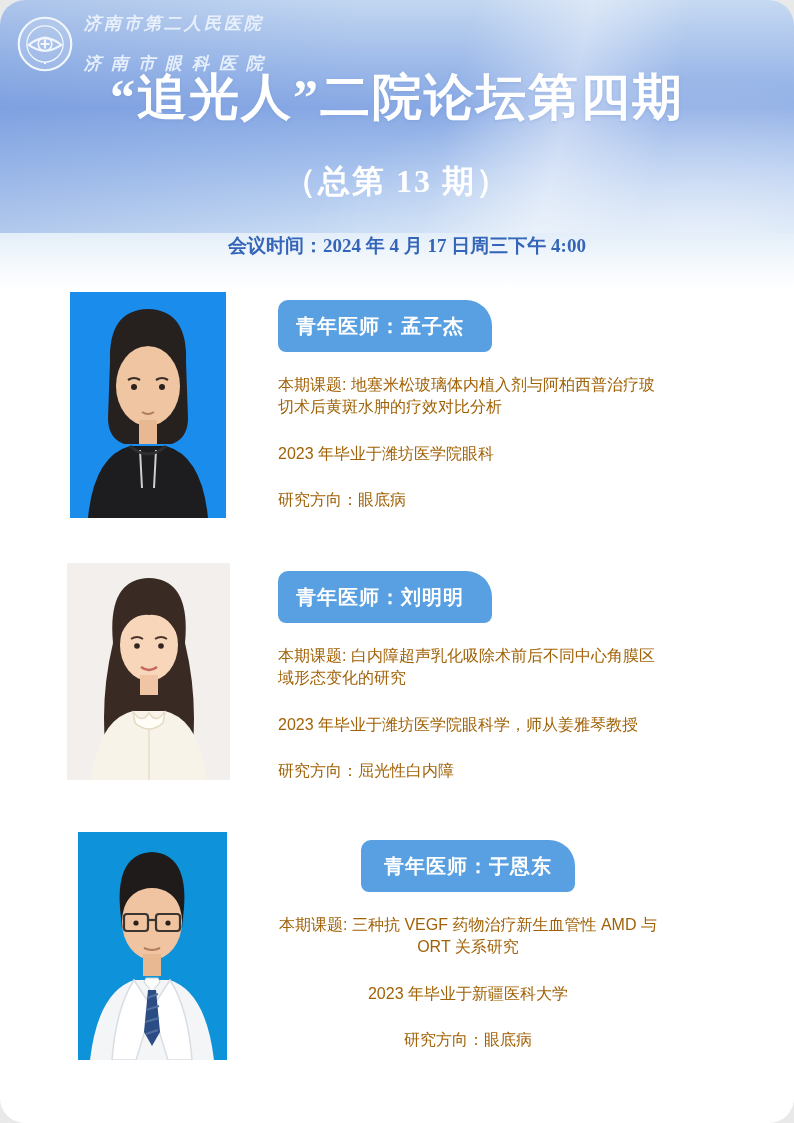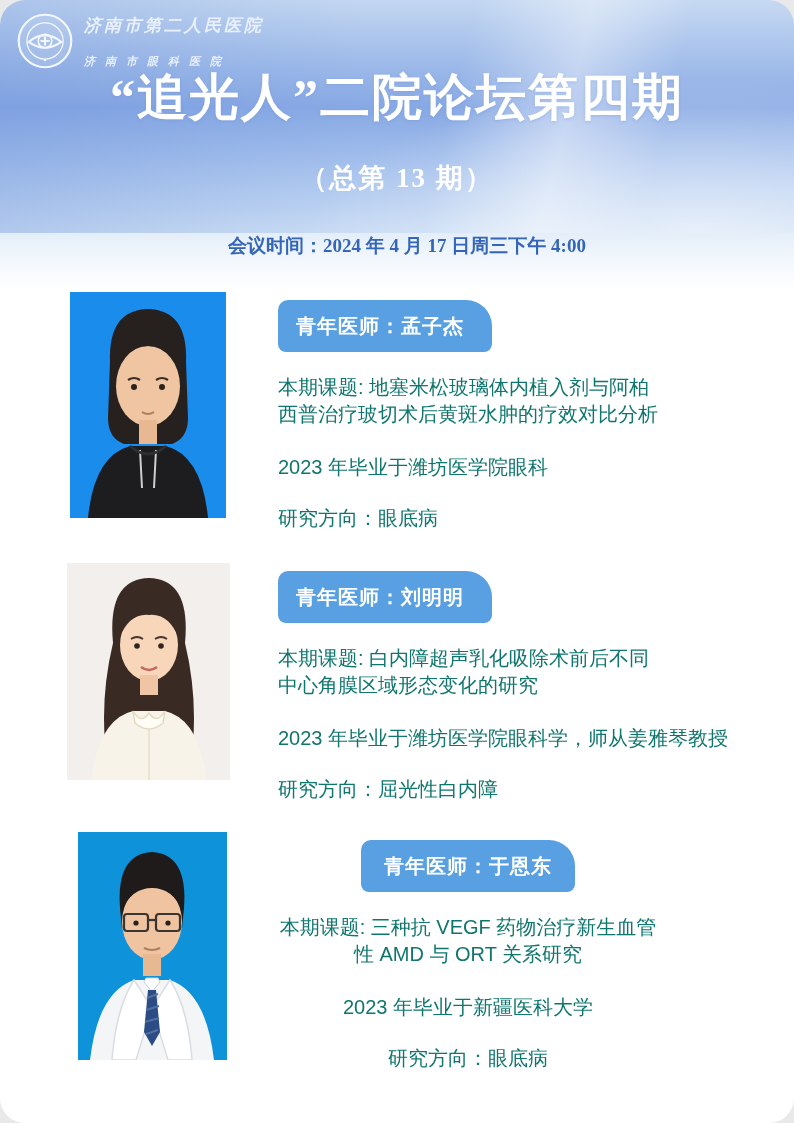--- a/index.html
+++ b/index.html
@@ -20,31 +20,31 @@
       linear-gradient(90deg, rgba(96,134,210,.22) 0%, rgba(255,255,255,0) 45%),
       linear-gradient(180deg, #c3d7f1 0%, #9cb9e9 28%, #87a8e4 46%, #a3bfec 70%, #c9dcf4 100%);
   }
   .brand { position:absolute; top:12px; left:16px; display:flex; align-items:center; gap:10px; }
   .logo { width:58px; height:58px; flex:0 0 auto; }
   .brand-names {
     color:#ecf3fd; font-family:"Liberation Serif","DejaVu Serif",serif;
     font-style:italic; font-weight:bold; opacity:.95;
   }
   .brand-line1 { font-size:17px; letter-spacing:3px; white-space:nowrap; }
-  .brand-line2 { font-size:11px; letter-spacing:10px; margin-top:17px; white-space:nowrap; }
+  .brand-line2 { font-size:17px; letter-spacing:10px; margin-top:17px; white-space:nowrap; }
   .title {
     position:absolute; top:64px; left:0; width:100%; text-align:center;
     color:#ffffff; font-family:"Liberation Serif","DejaVu Serif",serif;
     font-weight:700; font-size:50px; letter-spacing:2px;
     text-shadow:0 1px 3px rgba(110,145,205,.35); white-space:nowrap;
   }
   .subtitle {
     position:absolute; top:160px; left:0; width:100%; text-align:center;
     color:#ffffff; font-family:"Liberation Serif","DejaVu Serif",serif;
-    font-weight:700; font-size:27px; letter-spacing:2px;
+    font-weight:700; font-size:32px; letter-spacing:2px;
   }
 
   
   .meeting-row {
     position:absolute; top:233px; left:0; width:794px; height:57px;
     display:flex; align-items:center; justify-content:space-between;
     padding:0 30px 0 50px;
     background:linear-gradient(180deg, #e4eef9 0%, #f5f9fd 55%, #ffffff 100%);
     font-family:"Liberation Serif","DejaVu Serif",serif;
     font-weight:700; font-size:19px; color:#3465b8; white-space:nowrap;flex-direction:column;
@@ -65,21 +65,21 @@
   .info { position:absolute; left:278px; top:0; width:380px; }
 
   .badge {
     display:inline-block; margin-top:8px;
     background:#58a0e2; color:#ffffff;
     font-weight:700; font-size:20px; line-height:1; letter-spacing:1px;
     padding:16px 18px; min-width:214px;
     border-radius:10px 26px 8px 8px;
   }
   .topic, .education, .research {
-    color:#0f766e; font-size:20px; line-height:1.35;
+    color:#a16207; font-size:16px; line-height:1.35;
   }
   .topic { margin-top:22px; }
   .education { margin-top:26px; white-space:nowrap; }
   .research { margin-top:24px; }
 </style>
 </head>
 <body>
 
 <div class="page">
 

